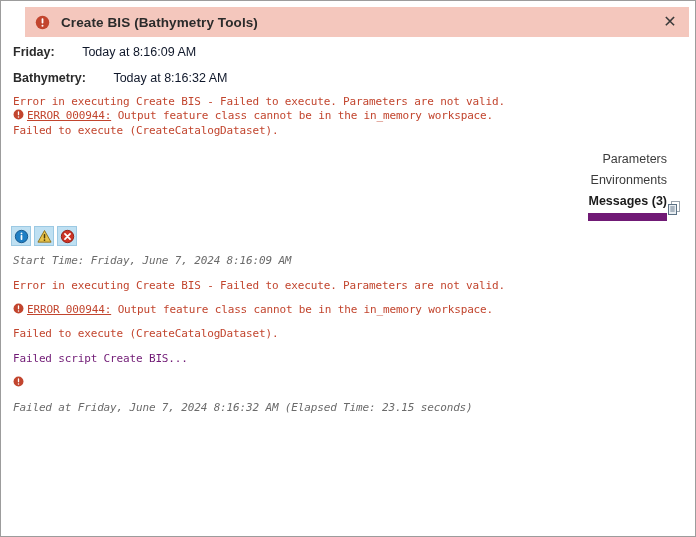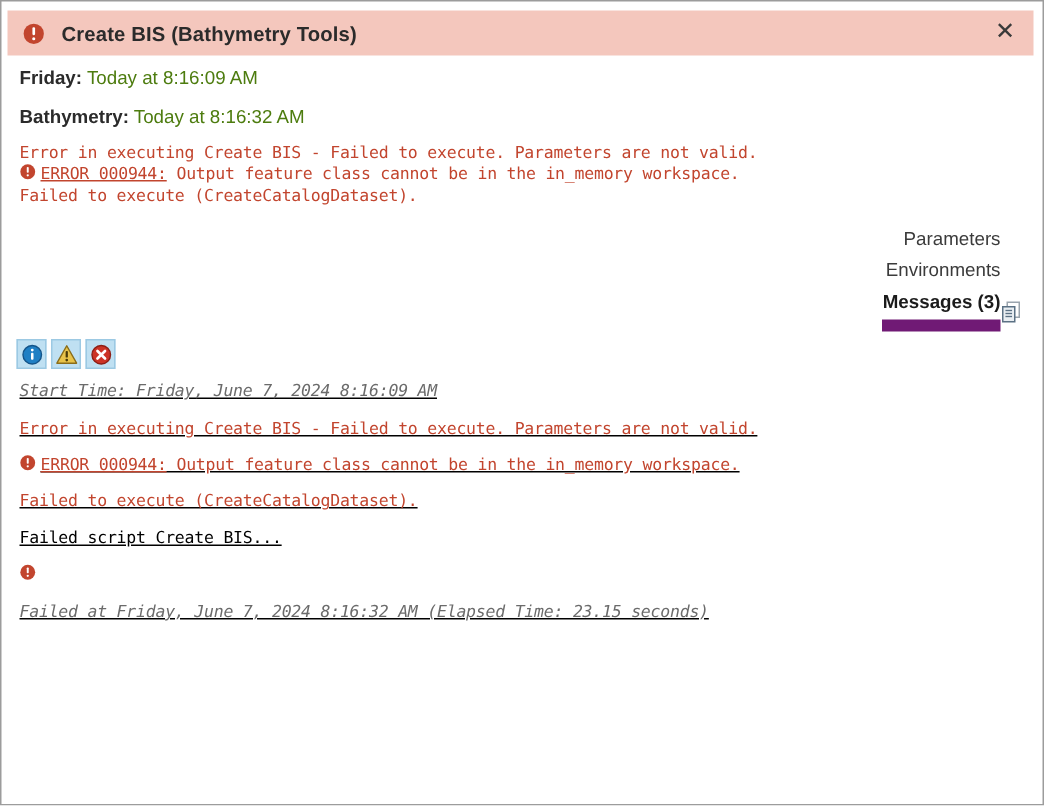--- a/index.html
+++ b/index.html
@@ -17,21 +17,21 @@
     width: 696px;
     height: 537px;
     box-sizing: border-box;
     border: 1px solid #9c9c9c;
     background: #ffffff;
     overflow: hidden;
   }
 
   
   .header-wrap {
-    padding: 6px 6px 0 4px;
+    padding: 6px 6px 0 24px;
   }
   .header {
     position: relative;
     height: 30px;
     background: #f4c7bd;
     display: flex;
     align-items: center;
     padding: 0 4px 0 10px;
     box-sizing: border-box;
   }
@@ -78,32 +78,32 @@
     color: #464646;
     line-height: 1;
     margin-bottom: 13px;
     white-space: nowrap;
   }
   .summary-row:last-child { margin-bottom: 0; }
   .summary-label {
     font-weight: bold;
     color: #2b2b2b;
   }
-  .summary-value { color: #4d7c0f; }
+  .summary-value { color: #0f172a; margin-left: 24px; }
 
   
   .mono {
     font-family: "DejaVu Sans Mono", "Liberation Mono", monospace;
     font-size: 11px;
     line-height: 14.4px;
     letter-spacing: -0.15px;
     white-space: nowrap;
   }
   .err { color: #c2452e; }
-  .dark { color: #000000; }
+  .dark { color: #701a75; }
   .muted-italic {
     color: #6b6b6b;
     font-style: italic;
   }
 
   .inline-icon {
     width: 11px;
     height: 11px;
     vertical-align: -1px;
     margin-right: 3px;
@@ -184,21 +184,20 @@
     padding: 0;
   }
   .filter-btn.on {
     background: #bfe0f2;
     border: 1px solid #9cc9e3;
   }
 
   
   .log {
     padding: 8px 12px 0 12px;
-    text-decoration: underline;
   }
   .log-line { margin-bottom: 10px; }
   .log-line:last-child { margin-bottom: 0; }
 </style>
 </head>
 <body>
 
 <div class="window">
 
   <div class="header-wrap">

